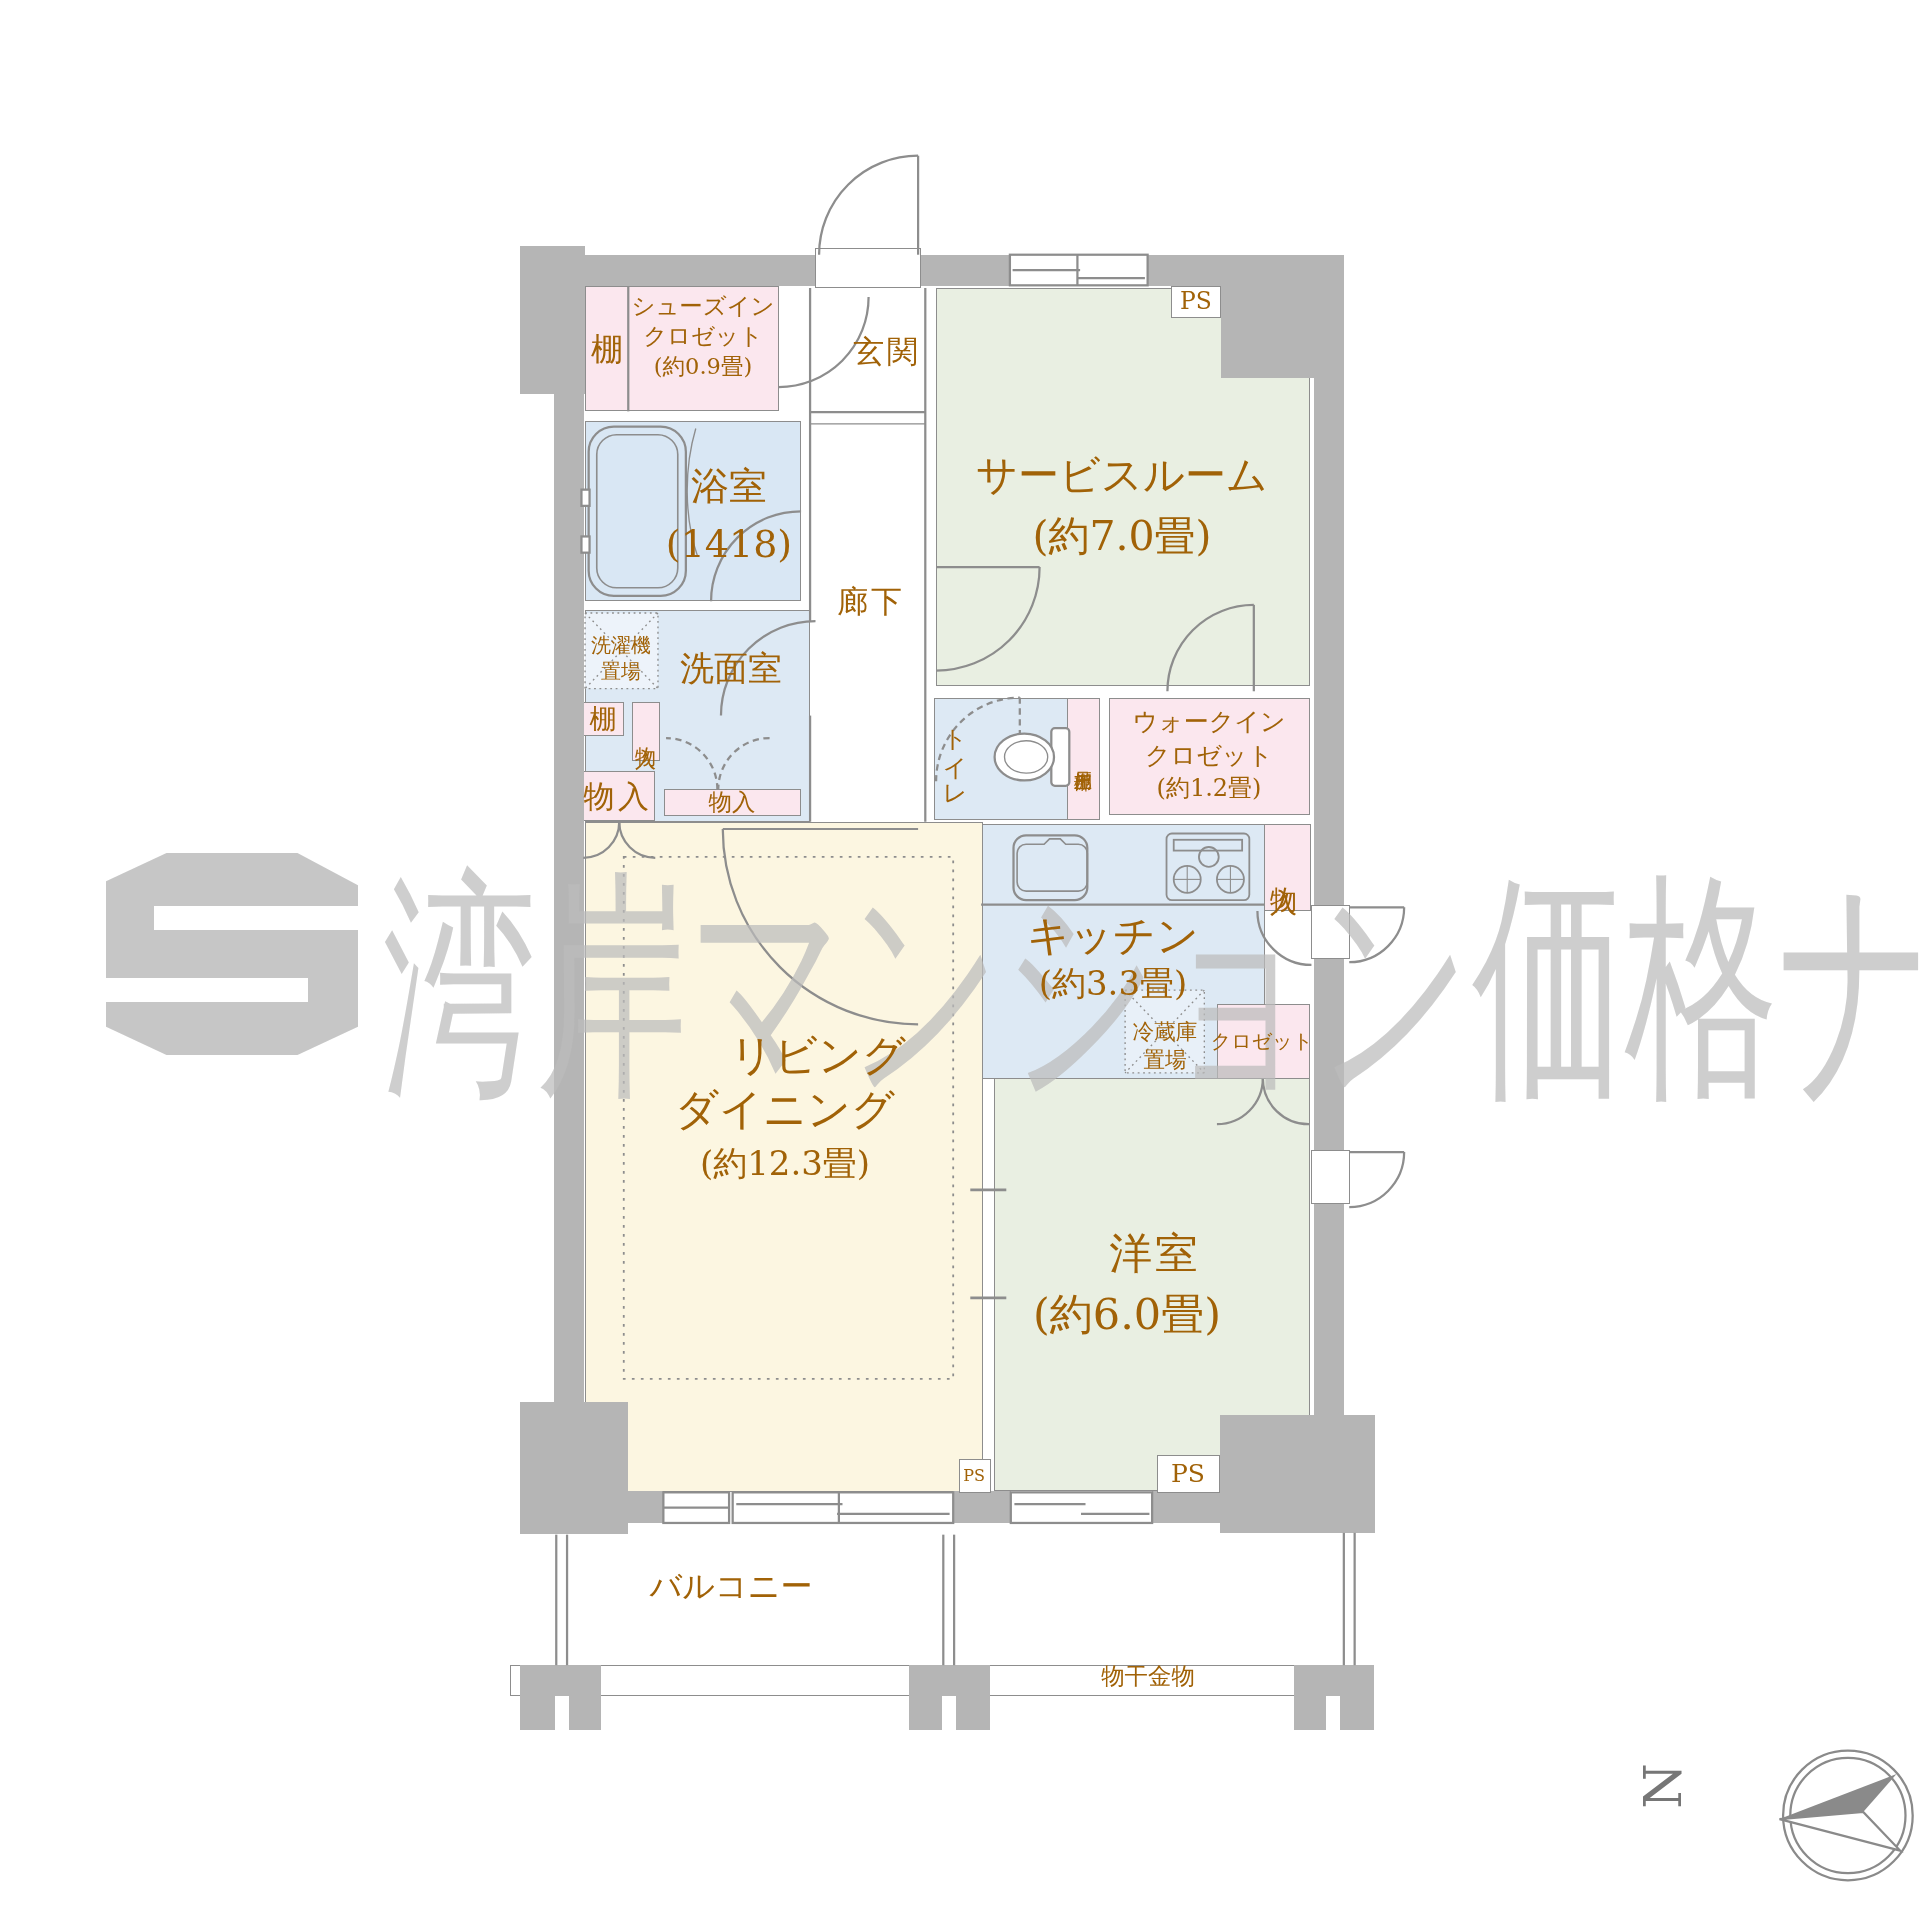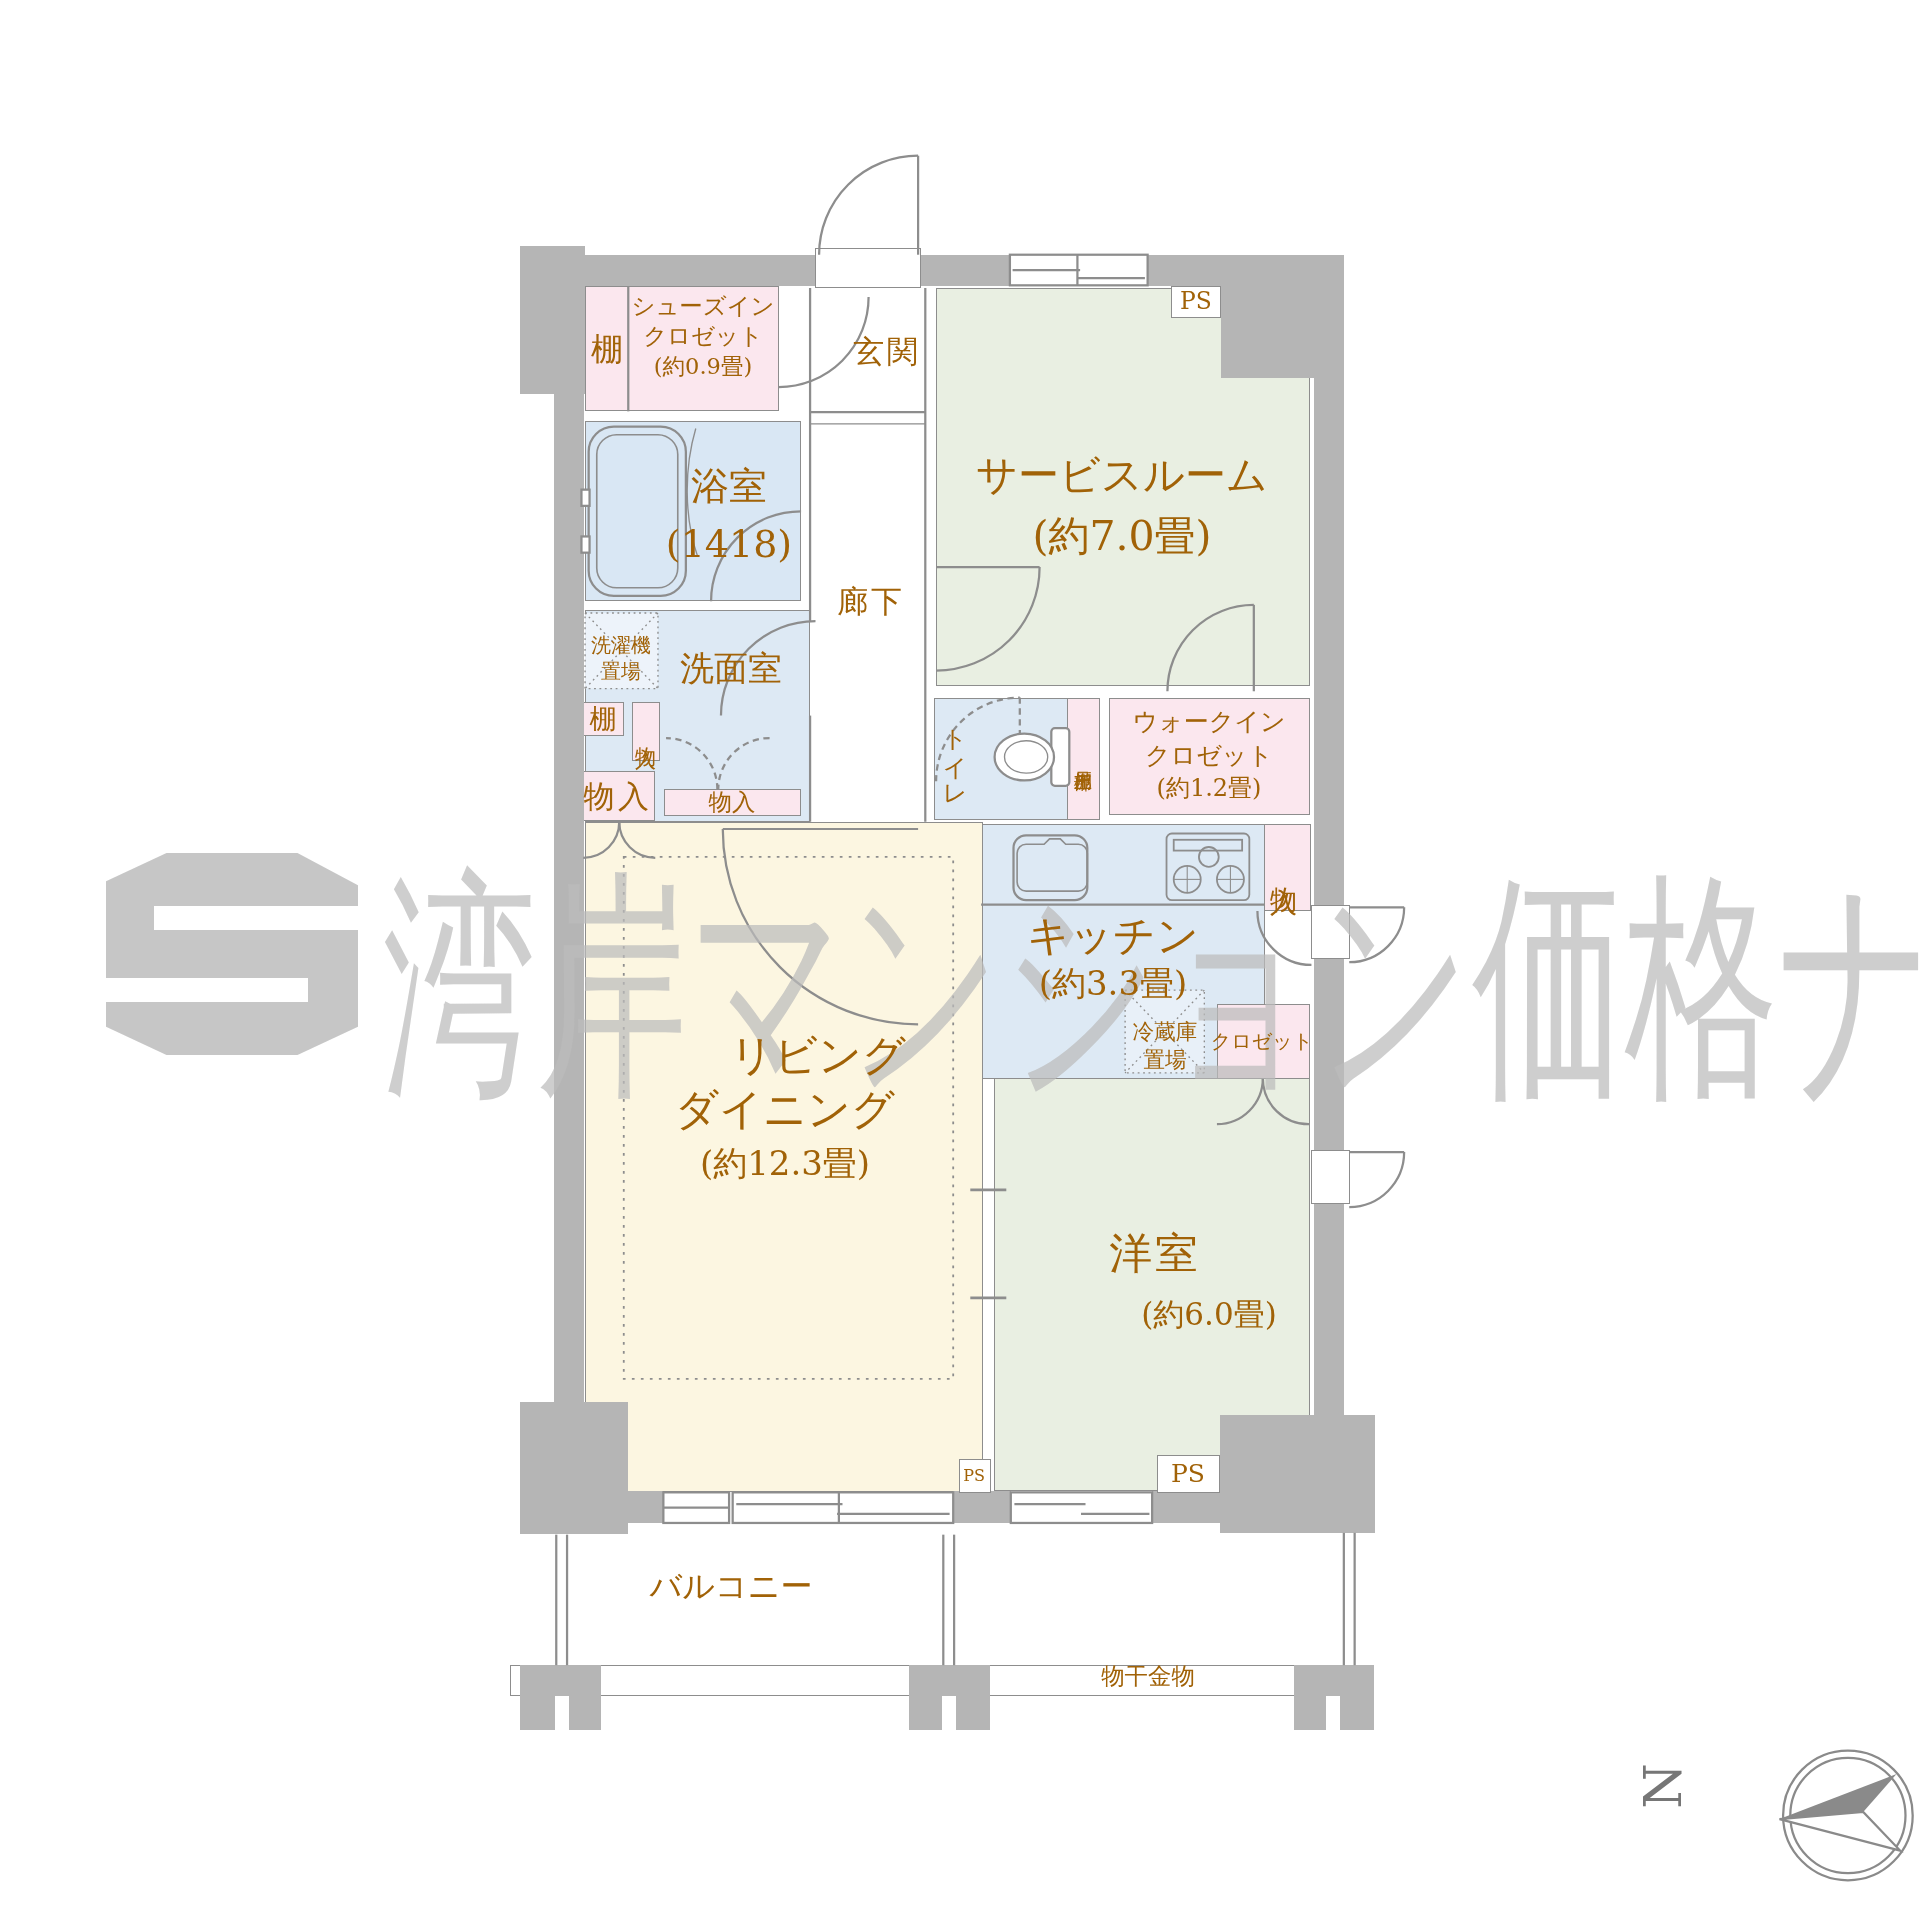--- a/index.html
+++ b/index.html
@@ -217,21 +217,21 @@
   <div class="lb lbv" style="left:1284px;top:866px;font-size:27px;">物入</div>
   <div class="lb" style="left:1113px;top:936px;font-size:42px;">キッチン</div>
   <div class="lb" style="left:1113px;top:983px;font-size:34px;">(約3.3畳)</div>
   <div class="lb" style="left:1165px;top:1032px;font-size:21.6px;">冷蔵庫</div>
   <div class="lb" style="left:1165px;top:1060px;font-size:21.6px;">置場</div>
   <div class="lb" style="left:1262px;top:1041px;font-size:20px;">クロゼット</div>
   <div class="lb" style="left:785px;top:1055px;font-size:43px;margin-left:33px;">リビング</div>
   <div class="lb" style="left:785px;top:1109px;font-size:43px;">ダイニング</div>
   <div class="lb" style="left:785px;top:1163px;font-size:34px;">(約12.3畳)</div>
   <div class="lb" style="left:1155px;top:1253px;font-size:43px;letter-spacing:2.7px;">洋室</div>
-  <div class="lb" style="left:1209px;top:1314px;font-size:31px;">(約6.0畳)</div>
+  <div class="lb" style="left:1127px;top:1314px;font-size:43px;">(約6.0畳)</div>
   <div class="lb" style="left:974px;top:1476px;font-size:16px;">PS</div>
   <div class="lb" style="left:1188px;top:1473px;font-size:25px;">PS</div>
   <div class="lb" style="left:731px;top:1586px;font-size:32px;">バルコニー</div>
   <div class="lb" style="left:1148px;top:1639px;font-size:23.4px;margin-top:38px;">物干金物</div>
   <div id="compass-n">N</div>
 
 </div>
 
 
 </body></html>

